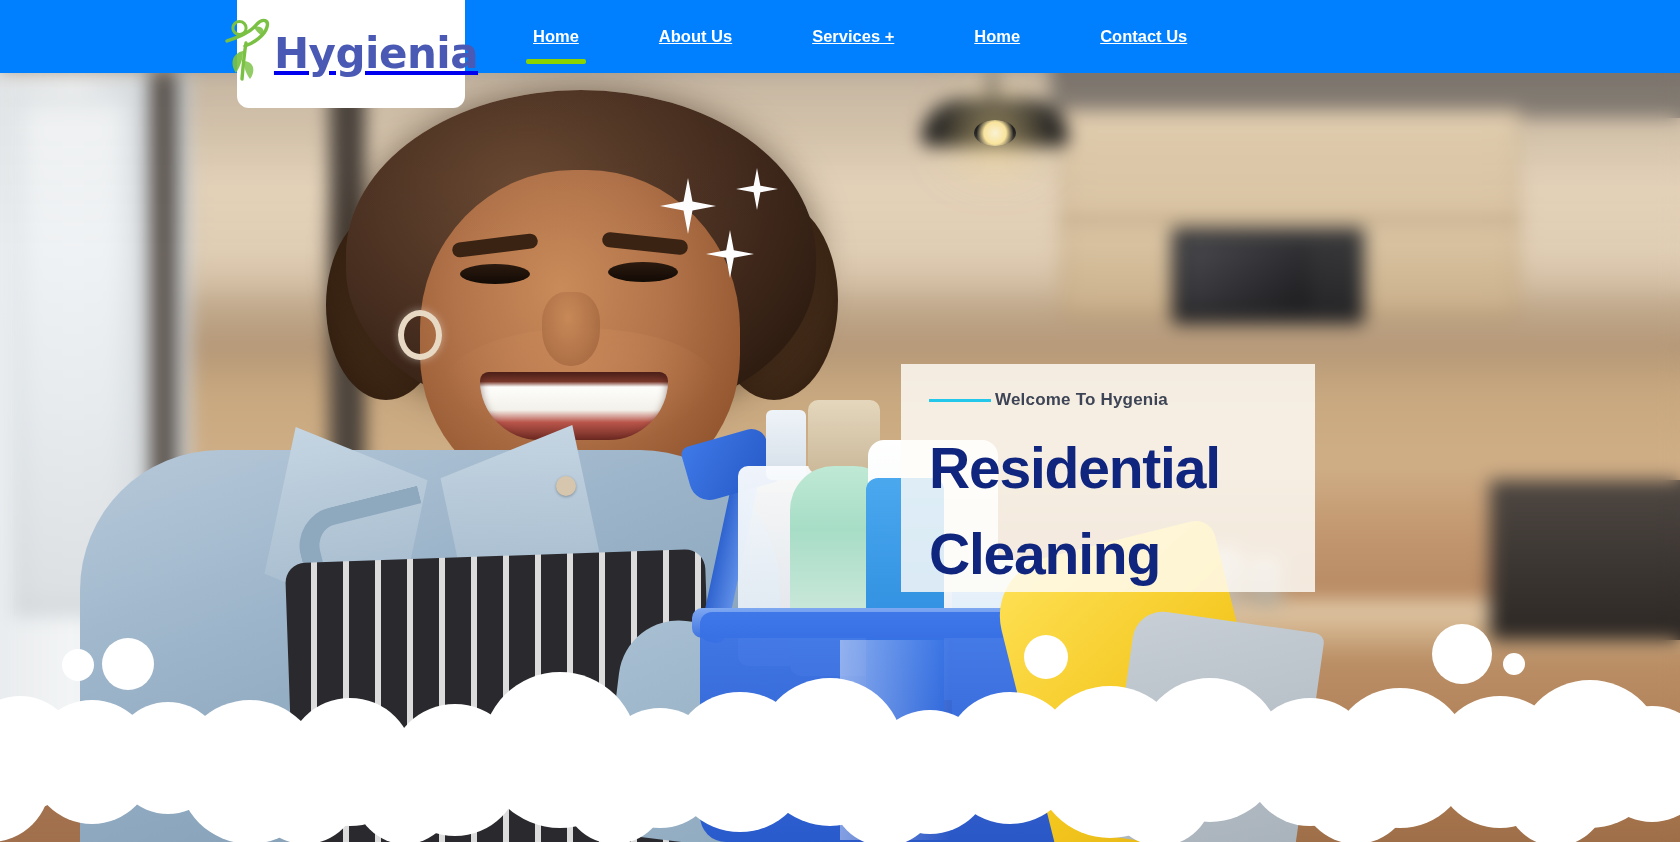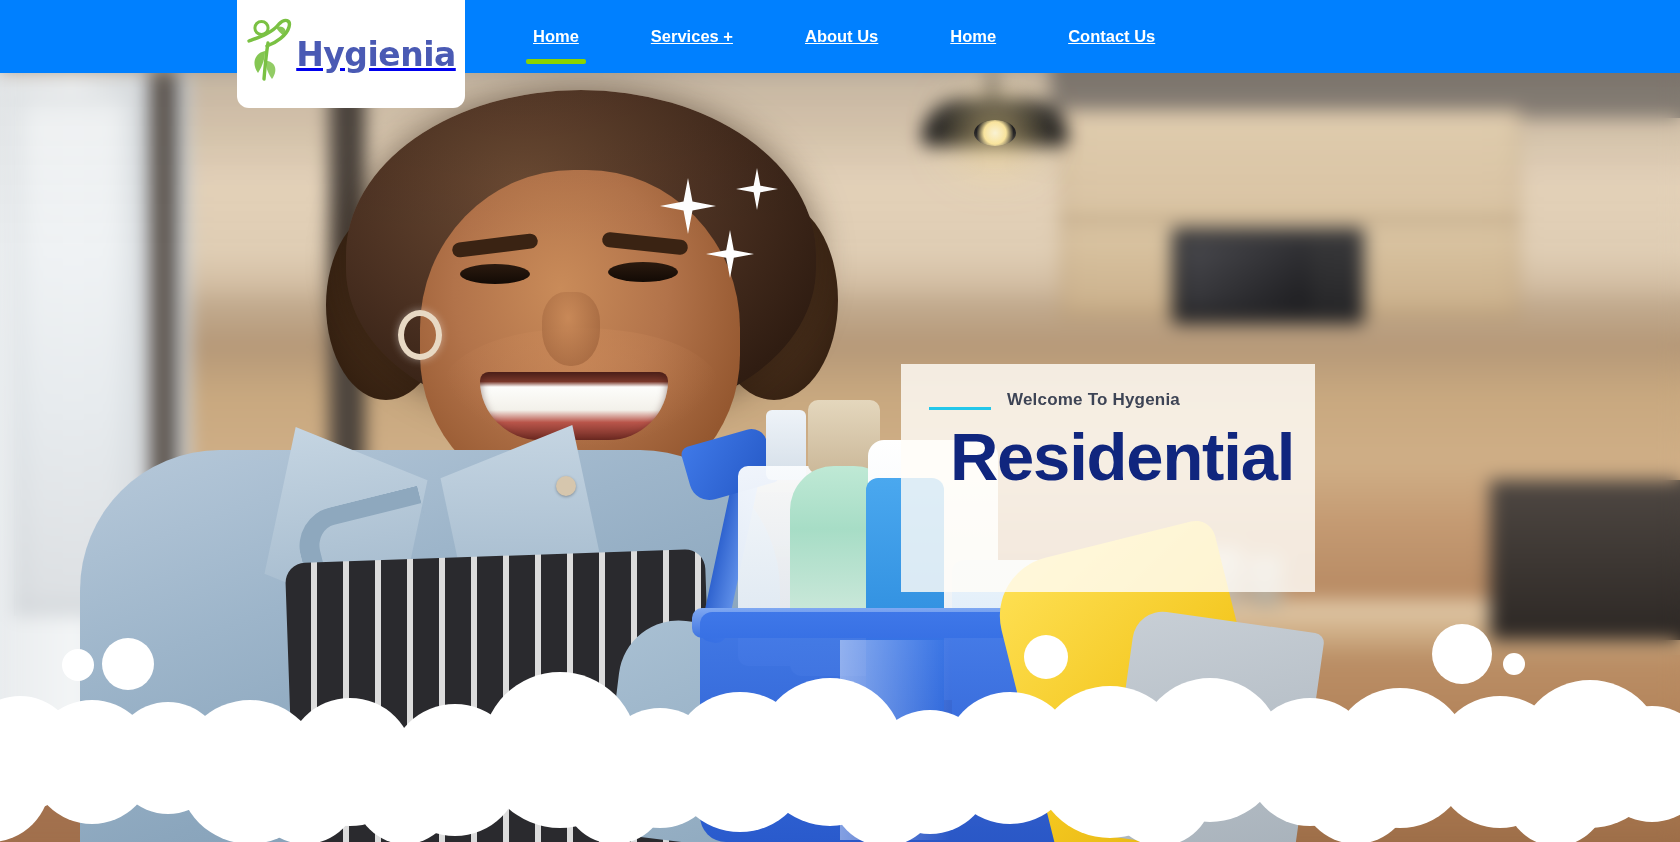--- a/index.html
+++ b/index.html
@@ -157,44 +157,44 @@
   
   #foam{position:absolute;left:0;bottom:0;width:1680px;height:230px;z-index:3;pointer-events:none;}
   .bub{position:absolute;background:#fff;border-radius:50%;}
 
   
   #hero-panel{
     position:absolute;left:901px;top:364px;width:414px;height:228px;z-index:4;
     background:rgba(255,252,248,.82);
     padding:26px 0 0 28px;
   }
-  .eyebrow-row{display:flex;align-items:flex-end;gap:16px;}
+  .eyebrow-row{display:flex;align-items:center;gap:4px;}
   .eyebrow-dash{width:62px;height:3px;background:#22c7ea;flex:none;}
   .eyebrow-text{font-size:17px;font-weight:700;color:#3d4455;letter-spacing:.2px;white-space:nowrap;}
   .hero-title{
-    margin-top:14px;font-size:67px;line-height:.99;font-weight:800;
-    color:#10267e;letter-spacing:-1.2px;white-space:nowrap;text-align:center;
+    margin-top:30px;font-size:57px;line-height:.99;font-weight:800;
+    color:#10267e;letter-spacing:-1.2px;white-space:nowrap;
   }
 
   
   #navbar{
     position:absolute;left:0;top:0;width:1680px;height:73px;z-index:10;
     background:#0080ff;display:flex;align-items:center;
   }
   #logo-card{
     position:absolute;left:237px;top:0;width:228px;height:108px;z-index:11;
     background:#fff;border-radius:0 0 12px 12px;
     display:flex;align-items:center;justify-content:center;gap:2px;
   }
   .logo-mark{width:48px;height:74px;flex:none;position:relative;}
   .logo-word{
-    font-size:33px;font-weight:600;color:#4a5ab4;letter-spacing:-.5px;
+    font-size:42px;font-weight:600;color:#4a5ab4;letter-spacing:-.5px;
     font-family:"DejaVu Sans", sans-serif;line-height:1;
   }
-  #nav-links{position:absolute;left:500px;top:0;height:73px;display:flex;align-items:center;gap:6px;}
+  #nav-links{position:absolute;left:500px;top:0;height:73px;display:flex;align-items:center;gap:14px;}
   .nav-item{
     position:relative;height:73px;display:flex;align-items:center;
     padding:0 33px;font-size:16.5px;font-weight:700;color:#fff;
     cursor:pointer;white-space:nowrap;
   }
   .nav-item.active::after{
     content:"";position:absolute;left:50%;transform:translateX(-50%);
     bottom:9px;width:60px;height:5px;background:#8bd400;border-radius:2px;
   }
   #appointment-btn{
@@ -272,20 +272,21 @@
   <div class="sparkle sp3"></div>
   <div class="photo-shade"></div>
 </div>
 
 <div id="hero-panel">
   <div class="eyebrow-row">
     <span class="eyebrow-dash"></span>
     <span class="eyebrow-text">Welcome To Hygenia</span>
   </div>
   <div class="hero-title">Residential</div>
+  <div class="hero-title">Cleaning</div>
 </div>
 
 <div id="foam">
     <div class="bub" style="left: 62px; top: 37px; height: 32px; width: 32px;"></div>
     <div class="bub" style="left: 102px; top: 26px; height: 52px; width: 52px;"></div>
     <div class="bub" style="left: -38px; top: 84px; height: 116px; width: 116px;"></div>
     <div class="bub" style="left: 30px; top: 88px; height: 124px; width: 124px;"></div>
     <div class="bub" style="left: 112px; top: 90px; height: 112px; width: 112px;"></div>
     <div class="bub" style="left: 178px; top: 88px; height: 144px; width: 144px;"></div>
     <div class="bub" style="left: 286px; top: 86px; height: 128px; width: 128px;"></div>
@@ -312,22 +313,22 @@
     <div class="bub" style="left: 563px; top: 128px; height: 104px; width: 104px;"></div>
     <div class="bub" style="left: 831px; top: 126px; height: 108px; width: 108px;"></div>
     <div class="bub" style="left: 1108px; top: 130px; height: 104px; width: 104px;"></div>
     <div class="bub" style="left: 1300px; top: 120px; height: 112px; width: 112px;"></div>
     <div class="bub" style="left: 1506px; top: 134px; height: 100px; width: 100px;"></div>
   </div>
 
 <header id="navbar">
   <nav id="nav-links">
       <a class="nav-item active" href="#">Home</a>
+      <a class="nav-item" href="#">About Us</a>
       <a class="nav-item" href="#">Services +</a>
-      <a class="nav-item" href="#">About Us</a>
       <a class="nav-item" href="#">Home</a>
       <a class="nav-item" href="#">Contact Us</a>
     </nav>
 </header>
 
 <a id="logo-card" href="#">
   <span class="logo-mark">
     <svg viewBox="0 0 48 74" width="48" height="74" aria-hidden="true">
       <circle cx="15.5" cy="11" r="6.6" fill="none" stroke="#7ac143" stroke-width="3"></circle>
       <path d="M3 24 C14 20, 26 16, 33 7 C39 1, 45 3, 43 10 C41 18, 30 26, 21 29" fill="none" stroke="#7ac143" stroke-width="3.4" stroke-linecap="round"></path>

